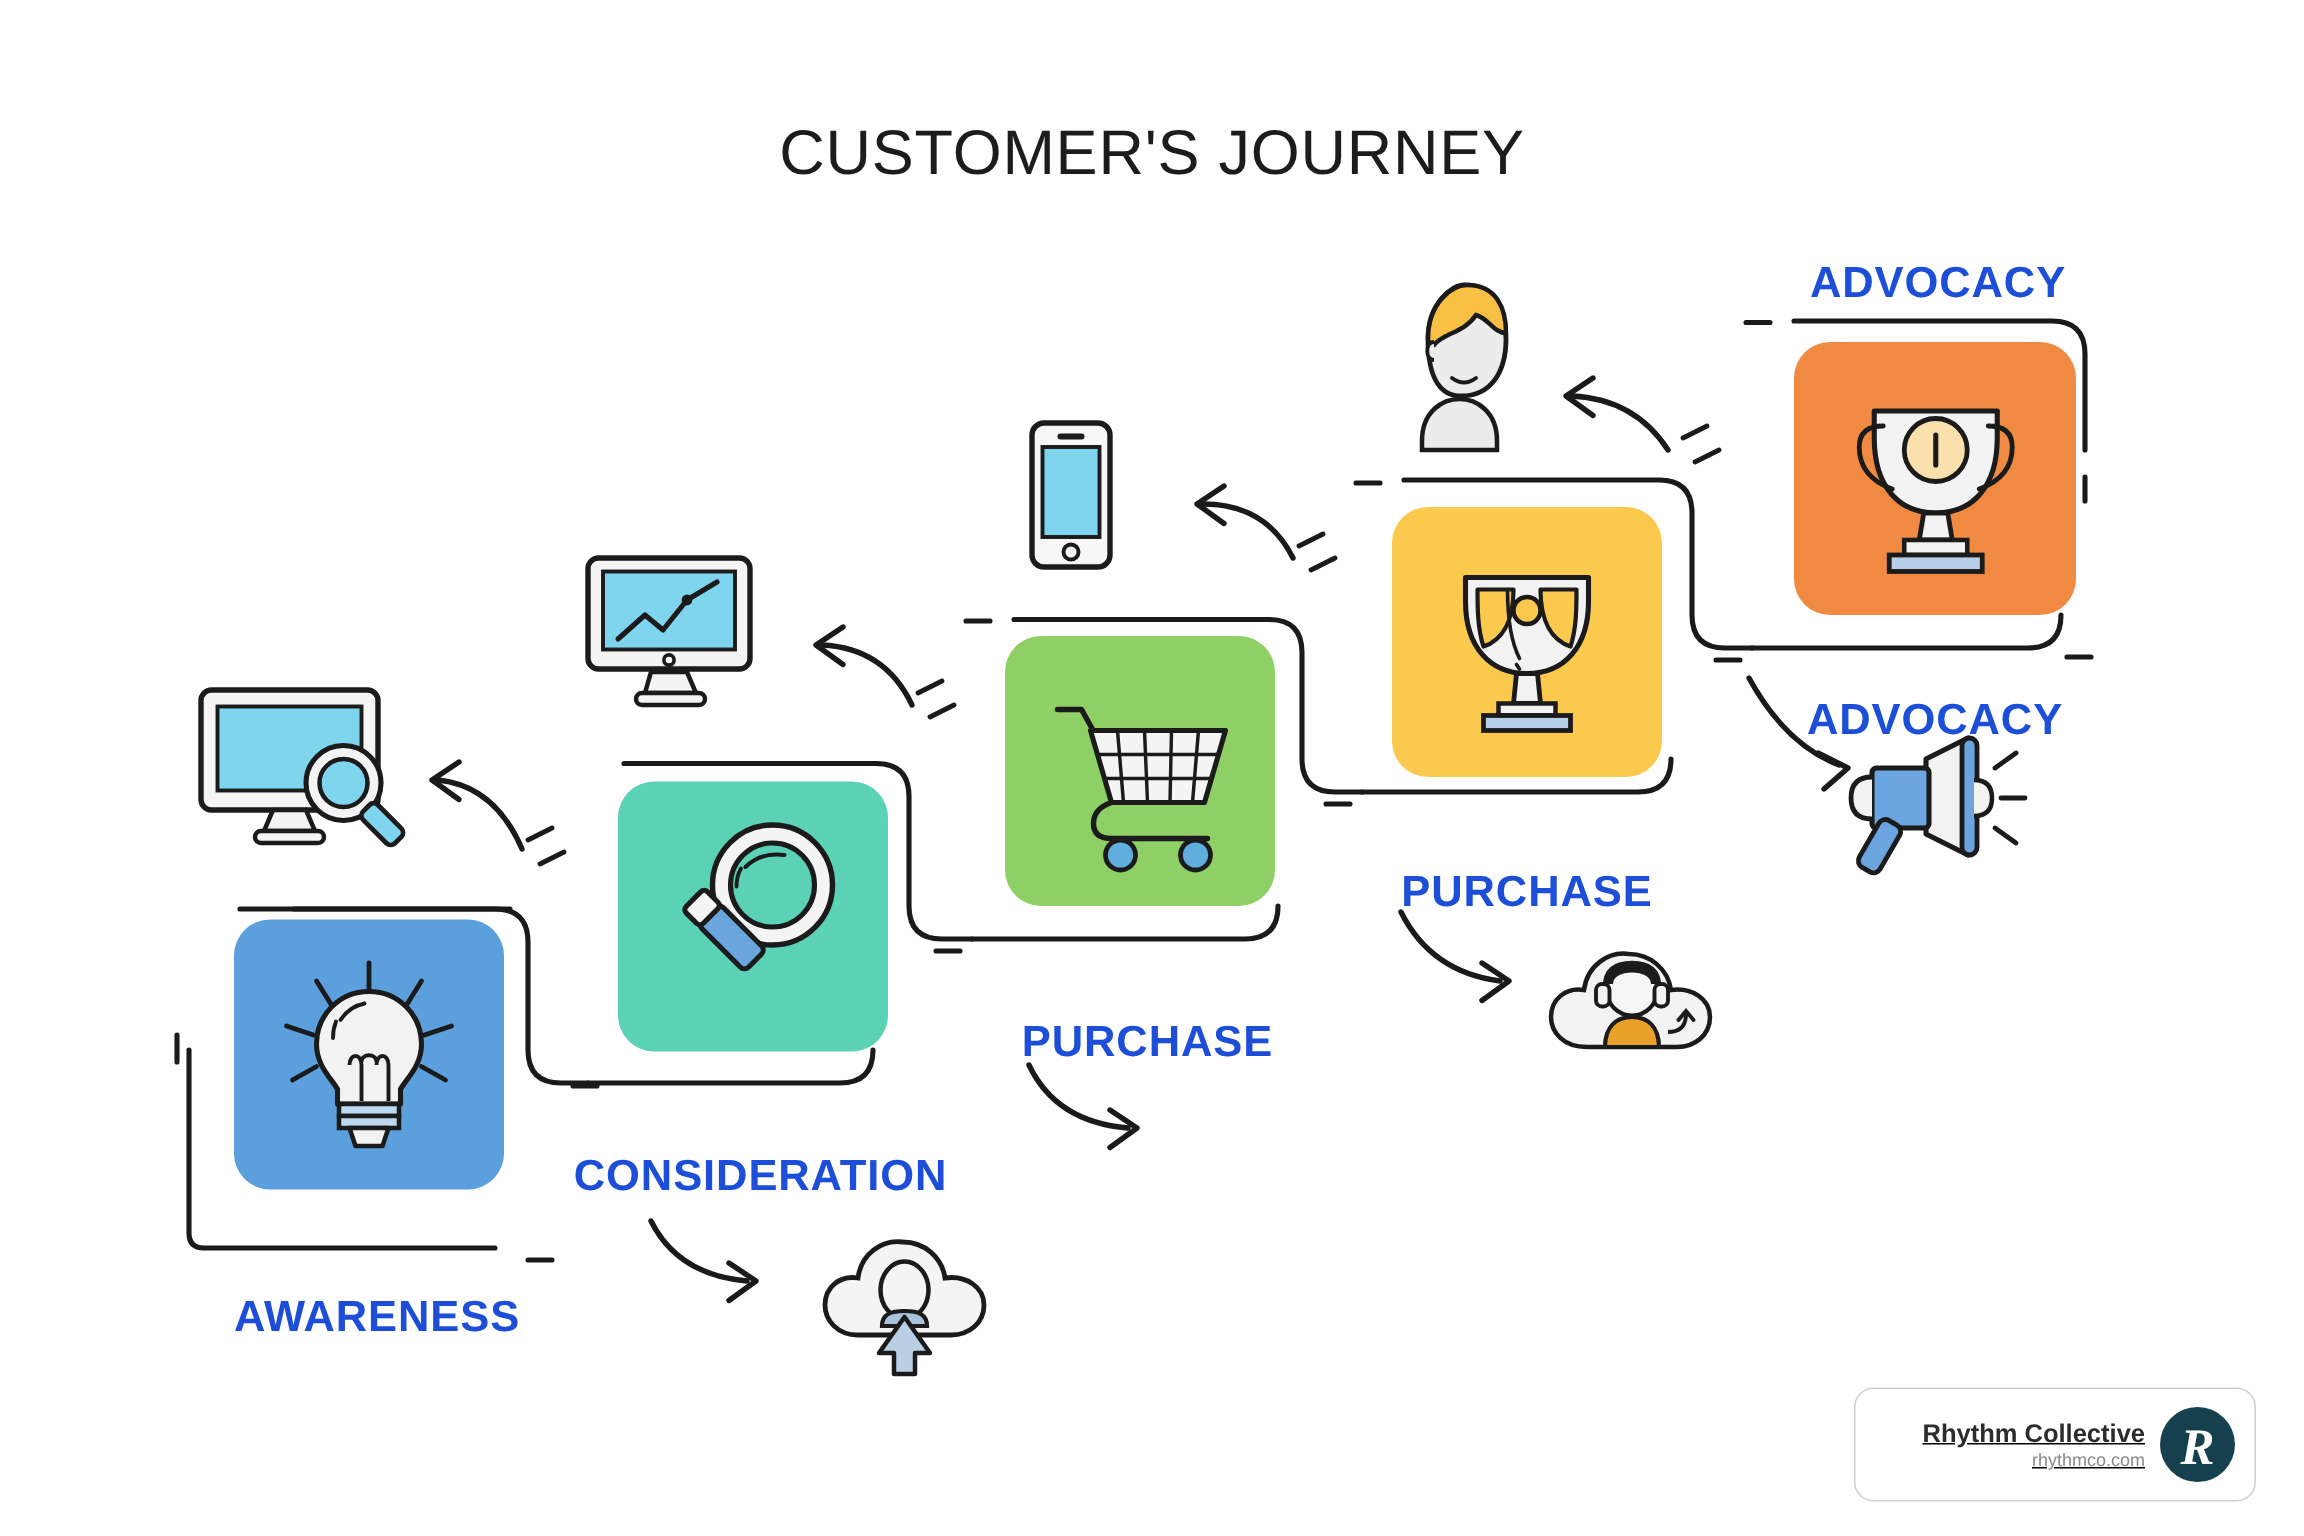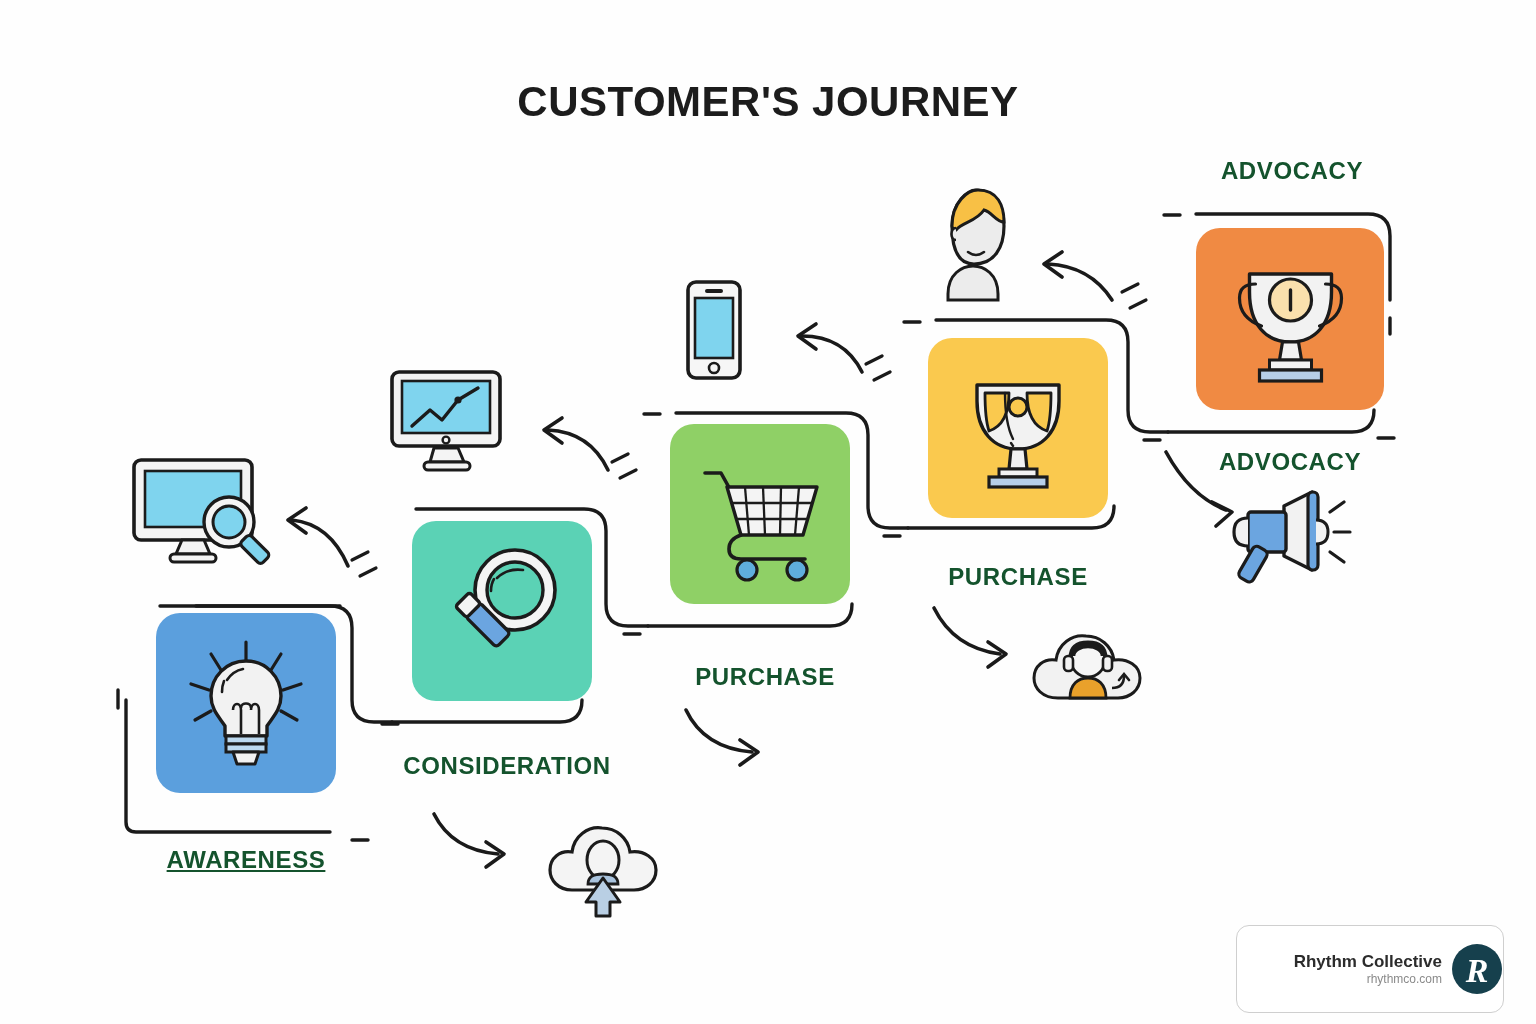--- a/index.html
+++ b/index.html
@@ -15,21 +15,21 @@
     overflow: hidden;
     font-family: "Liberation Sans", sans-serif;
   }
   .title {
     position: absolute;
     left: 0;
     right: 0;
     top: 78px;
     text-align: center;
     font-size: 42px;
-    font-weight: bold;
+    font-weight: normal;
     letter-spacing: 0.5px;
     color: #1c1c1c;
     font-family: "Liberation Sans", sans-serif;
   }
   #connectors {
     position: absolute;
     left: 0;
     top: 0;
     width: 1536px;
     height: 1024px;
@@ -37,43 +37,46 @@
   }
   .tile {
     position: absolute;
     border-radius: 24px;
     display: flex;
     align-items: center;
     justify-content: center;
   }
   .stage-label {
     position: absolute;
-    font-size: 24px;
+    font-size: 29px;
     font-weight: bold;
     letter-spacing: 0.6px;
-    color: #14532d;
+    color: #1d4ed8;
     white-space: nowrap;
     text-align: center;
+    margin-top: 16px;
   }
   .deco {
     position: absolute;
   }
   .logo-badge {
     position: absolute;
     left: 1236px;
     top: 925px;
     width: 268px;
-    height: 88px;
+    height: 76px;
     border: 1.6px solid #cfcfcf;
     border-radius: 13px;
     background: #ffffff;
     display: flex;
     align-items: center;
     justify-content: flex-end;
     box-sizing: border-box;
+    padding-right: 12px;
+    text-decoration: underline;
   }
   .logo-text {
     text-align: right;
     margin-right: 9px;
   }
   .logo-name {
     font-size: 17px;
     font-weight: bold;
     color: #2c2c2c;
     line-height: 1.25;
@@ -186,21 +189,21 @@
       <g stroke="#1b1b1b" stroke-width="2.6" fill="none">
         <path d="M62,82 C62,74 70,74 70,82 L70,106"></path>
         <path d="M80,82 C80,74 88,74 88,82 L88,106"></path>
         <path d="M70,80 C70,74 80,74 80,80"></path>
       </g>
       <rect x="55" y="108" width="40" height="8" fill="#bcd9ef" stroke="#1b1b1b" stroke-width="3"></rect>
       <rect x="55" y="116" width="40" height="8" fill="#bcd9ef" stroke="#1b1b1b" stroke-width="3"></rect>
       <path d="M62,124 L88,124 L84,136 L66,136 Z" fill="#f2f2f2" stroke="#1b1b1b" stroke-width="3" stroke-linejoin="round"></path>
     </svg>
   </div>
-  <div class="stage-label" style="left:156px; top:846px; width:180px;text-decoration:underline;">AWARENESS</div>
+  <div class="stage-label" style="left:156px; top:846px; width:180px;">AWARENESS</div>
 
   <div class="tile" style="left:412px; top:521px; width:180px; height:180px; background:#5BD2B5;">
     <svg width="150" height="150" viewBox="0 0 150 150">
       <circle cx="88" cy="54" r="40" fill="#f4f4f4" stroke="#1b1b1b" stroke-width="3.6"></circle>
       <circle cx="88" cy="54" r="28" fill="#5BD2B5" stroke="#1b1b1b" stroke-width="3.4"></circle>
       <g stroke="#1b1b1b" stroke-width="2.6" fill="none" stroke-linecap="round">
         <path d="M70,42 Q80,32 96,34"></path>
         <path d="M64,55 Q64,48 67,43"></path>
       </g>
       <g transform="rotate(45 58 86)">

